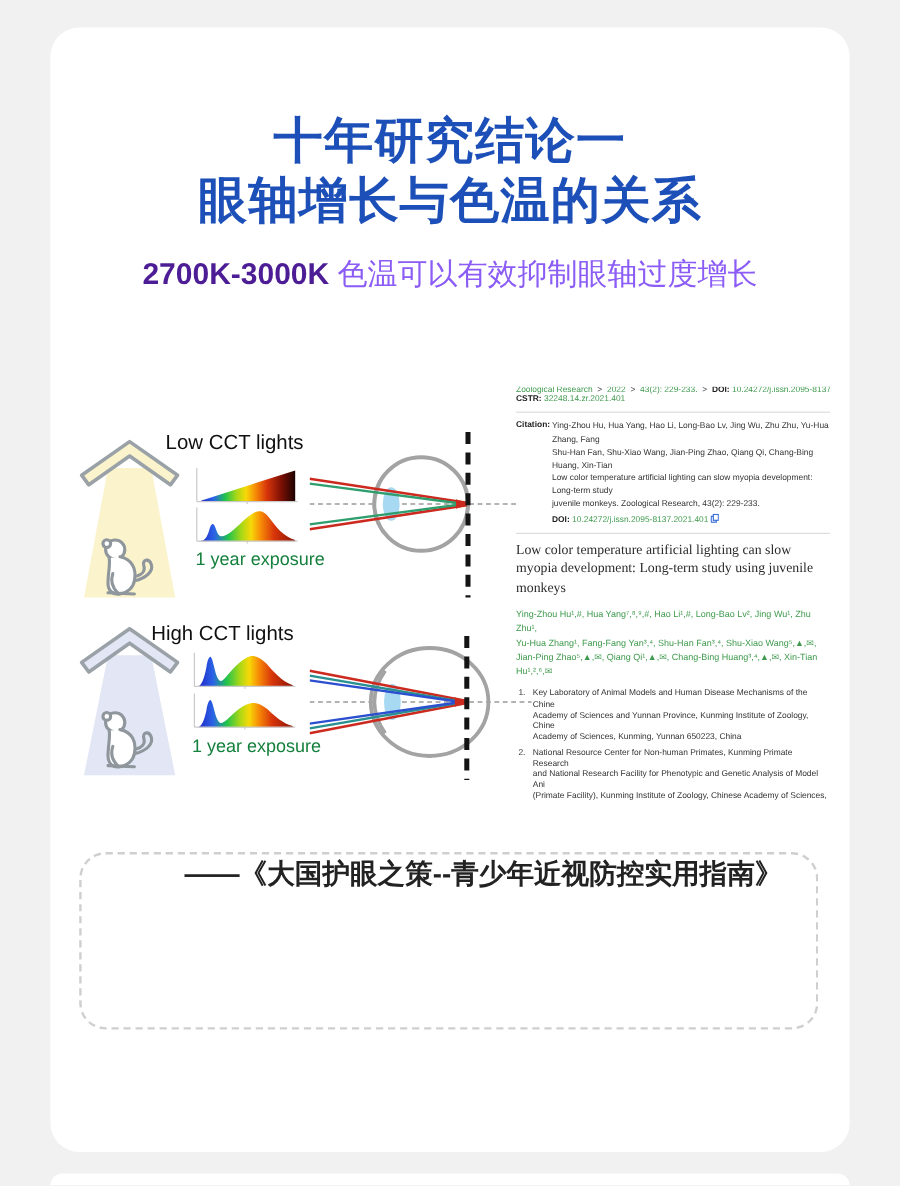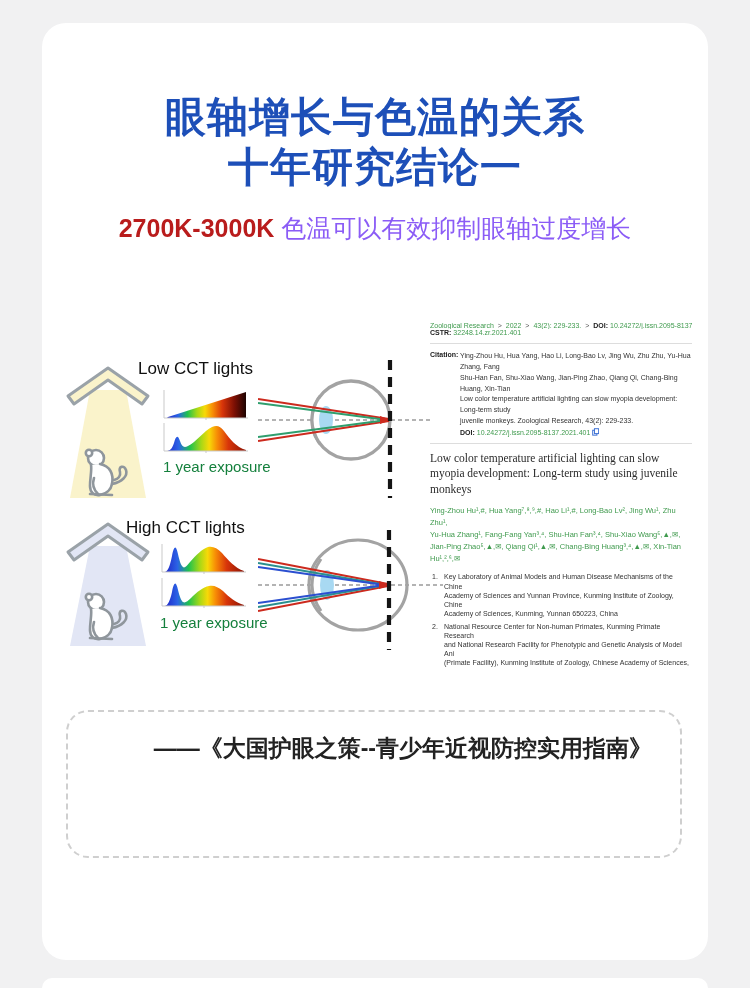--- a/index.html
+++ b/index.html
@@ -6,21 +6,21 @@
   #page{position:relative;width:750px;height:988px;background:#f1f1f2;overflow:hidden;
         font-family:"Liberation Sans","DejaVu Sans",sans-serif;}
   .card{position:absolute;left:42px;width:666px;background:#ffffff;}
   #card-main{top:23px;height:937px;border-radius:24px;}
   #card-next{top:978px;height:10px;border-radius:24px 24px 0 0;}
 
   
   #headline{position:absolute;left:42px;top:92px;width:666px;text-align:center;
             color:#1d4fb8;font-weight:800;font-size:41px;line-height:1.22;letter-spacing:1px;}
   #subtitle{position:absolute;left:42px;top:212px;width:666px;text-align:center;font-size:25px;}
-  #subtitle .hl{color:#b91c1c;font-weight:800;}
+  #subtitle .hl{color:#4c1d95;font-weight:800;}
   #subtitle .rest{color:#8b5cf6;font-weight:400;}
 
   
   .fig-label{position:absolute;font-size:17px;color:#101010;font-weight:500;}
   .fig-exposure{position:absolute;font-size:15px;color:#15803d;}
 
   .abs{position:absolute;}
 
   
   #paper{position:absolute;left:430px;top:322px;width:262px;height:345px;overflow:hidden;
@@ -38,32 +38,32 @@
   #paper-title{font-size:11.5px;color:#2b2b2b;line-height:1.35;margin:4px 0 8px 0;font-family:Liberation Serif, serif;}
   #authors{color:#3f9a4d;font-size:7.5px;line-height:1.6;margin-bottom:7px;}
   .aff{display:flex;line-height:1.3;margin-bottom:4px;}
   .aff .num{flex:0 0 12px;text-align:left;padding-left:2px;}
   .aff .txt{flex:1;}
 
   
   #quote-box{position:absolute;left:66px;top:710px;width:616px;height:148px;
              border:2px dashed #cfcfcf;border-radius:22px;box-sizing:border-box;}
   #quote-text{margin:26px 30px 0 32px;font-size:23px;color:#4e4e4e;line-height:1.62;}
-  #quote-attr{margin:21px 28px 0 0;text-align:right;font-size:23px;font-weight:800;color:#222;}
+  #quote-attr{margin:1px 28px 0 0;text-align:right;font-size:23px;font-weight:800;color:#222;}
 </style>
 </head>
 <body>
 
 <div id="page">
   <div id="card-main" class="card"></div>
   <div id="card-next" class="card"></div>
 
   <div id="headline">
+    <div>十年研究结论一</div>
     <div>眼轴增长与色温的关系</div>
-    <div>十年研究结论一</div>
   </div>
   <div id="subtitle">
     <span class="hl">2700K-3000K</span><span class="rest"> 色温可以有效抑制眼轴过度增长</span>
   </div>
 
   <div class="fig-label abs" style="left:138px;top:359px;">Low CCT lights</div>
 
   <svg class="abs" style="left:60px;top:364px;" width="96" height="140" viewBox="0 0 96 140">
     <polygon points="30,26 66,26 86,134 10,134" fill="#faf3cb"></polygon>
     <polygon points="48,4 88,32 82,40 48,16 14,40 8,32" fill="#faf3cb" stroke="#9aa2a8" stroke-width="3" stroke-linejoin="round"></polygon>

